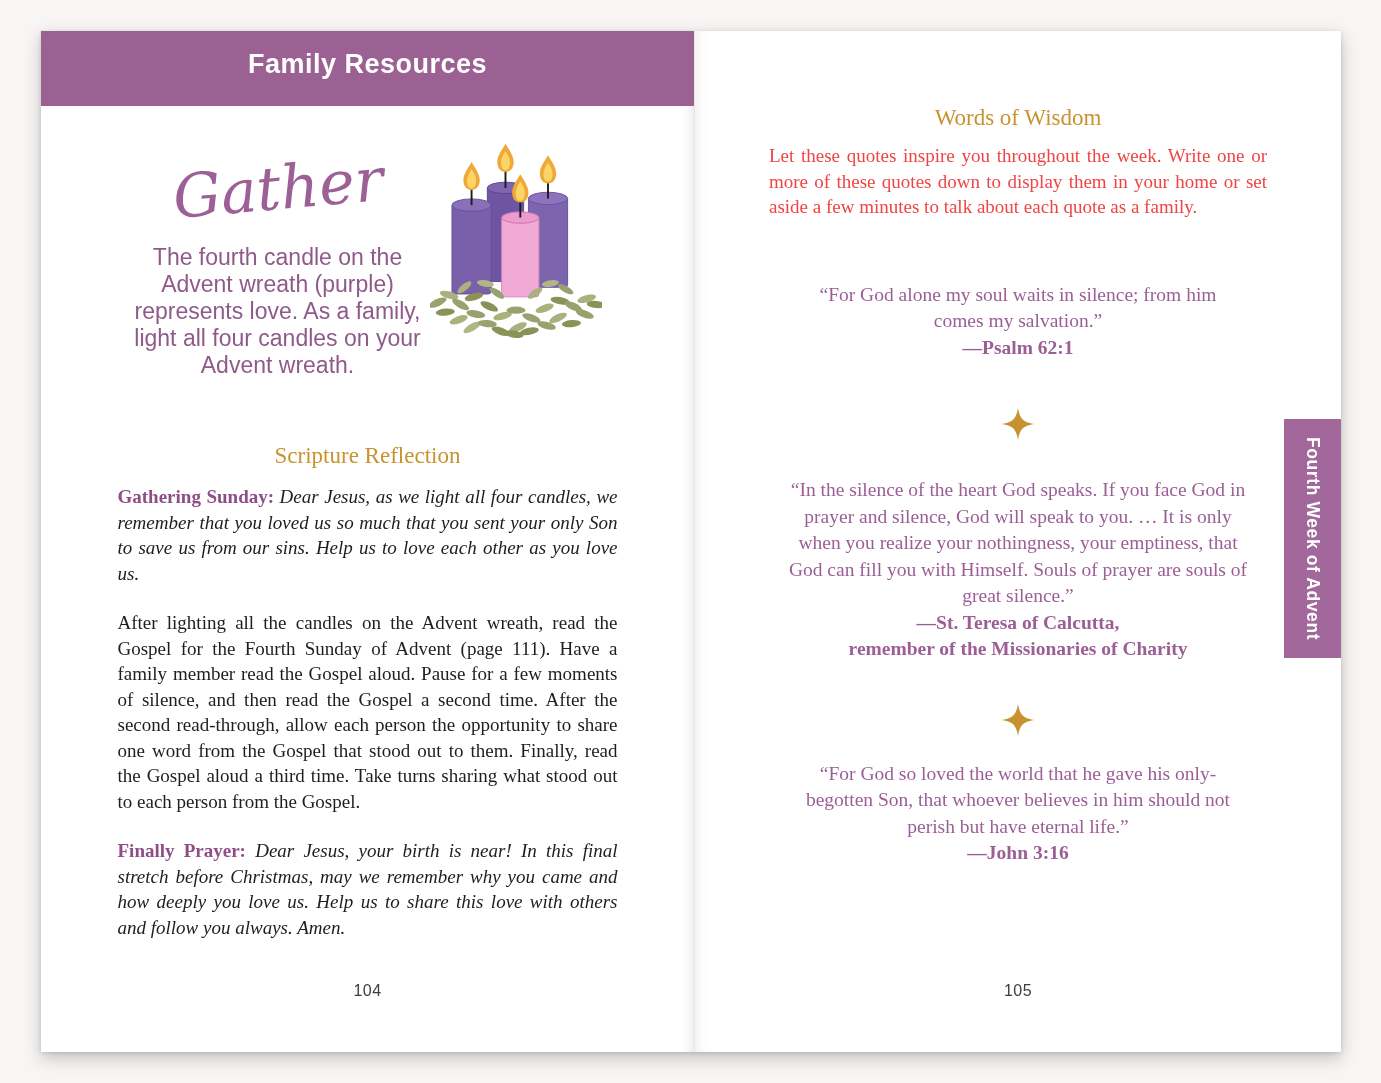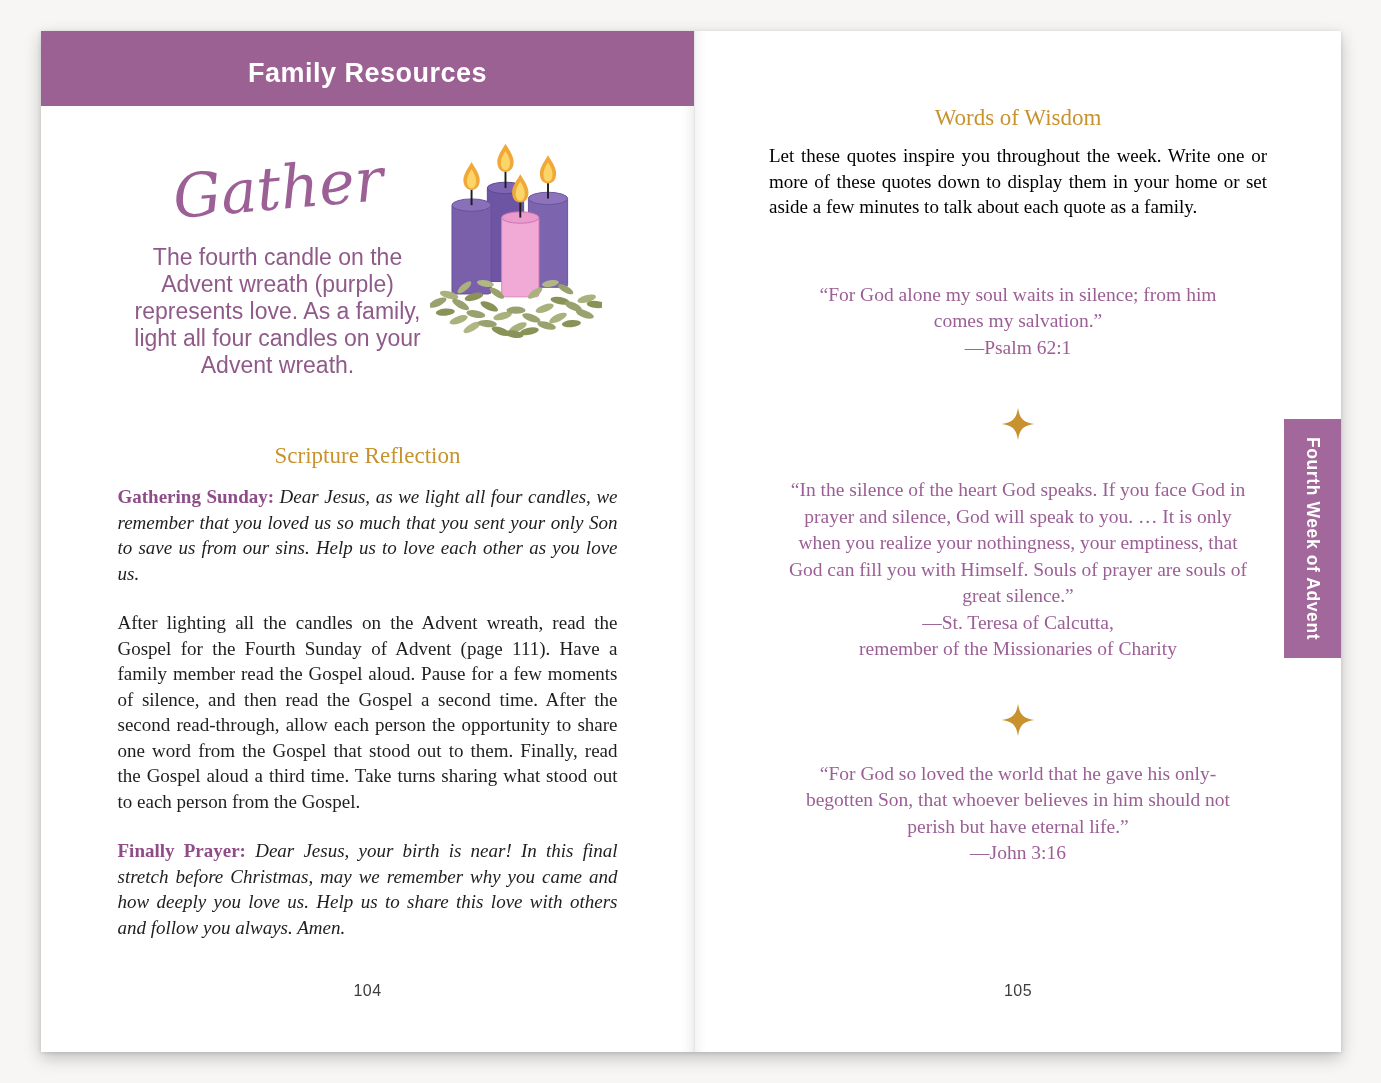--- a/index.html
+++ b/index.html
@@ -11,21 +11,21 @@
     background:#ffffff; display:flex;
     box-shadow:0 6px 16px rgba(0,0,0,.22), 0 1px 4px rgba(0,0,0,.12);
   }
   .page { position:relative; height:100%; }
   .page-left  { width:653px; box-shadow:inset -12px 0 14px -12px rgba(0,0,0,.14); }
   .page-right { flex:1; border-left:1px solid #e7e7e7; box-shadow:inset 12px 0 14px -12px rgba(0,0,0,.10); }
 
   
   .banner {
     height:75px; background:#9c6193; display:flex; align-items:flex-end; justify-content:center;
-    padding-bottom:17px;
+    padding-bottom:26px;
   }
   .banner span {
     color:#ffffff; font-family:"Liberation Sans", sans-serif; font-weight:bold;
     font-size:27px; letter-spacing:.5px;
   }
   .gather-row { display:flex; justify-content:center; align-items:flex-start; margin-top:34px; gap:8px; }
   .gather-col { width:288px; text-align:center; padding-top:16px; }
   .gather-title {
     font-family:"DejaVu Serif", serif; font-style:italic; font-size:60px; line-height:64px;
     color:#9c5f96; transform:rotate(-5deg); margin-bottom:24px;
@@ -51,26 +51,26 @@
   .prayer-text  { font-style:italic; }
 
   .pagenum {
     position:absolute; bottom:52px; left:0; right:0; text-align:center;
     font-family:"Liberation Sans", sans-serif; font-size:16px; color:#3d3d3d; letter-spacing:.5px;
   }
 
   
   .intro {
     width:498px; margin:12px auto 0; font-size:19px; line-height:25.5px;
-    text-align:justify; color:#000000;
+    text-align:justify; color:#ef4444;
   }
   .quote-block { text-align:center; color:#9b5e95; }
   .quote-block p { margin:0 auto; }
   .q-text { font-size:19.5px; line-height:26.5px; }
-  .q-attr { font-size:19.5px; line-height:26.5px; font-weight:normal; }
+  .q-attr { font-size:19.5px; line-height:26.5px; font-weight:bold; }
   .qb1 { margin-top:62px; } .qb1 .q-text { max-width:420px; }
   .qb2 { margin-top:32px; } .qb2 .q-text { max-width:462px; }
   .qb3 { margin-top:20px; } .qb3 .q-text { max-width:448px; }
   .ornament { text-align:center; }
   .orn1 { margin-top:46px; } .orn2 { margin-top:40px; }
 
   .side-tab {
     position:absolute; right:0; top:388px; width:57px; height:239px;
     background:#a2689c; color:#ffffff; display:flex; align-items:center; justify-content:center;
     writing-mode:vertical-rl; font-family:"Liberation Sans", sans-serif; font-weight:bold;

